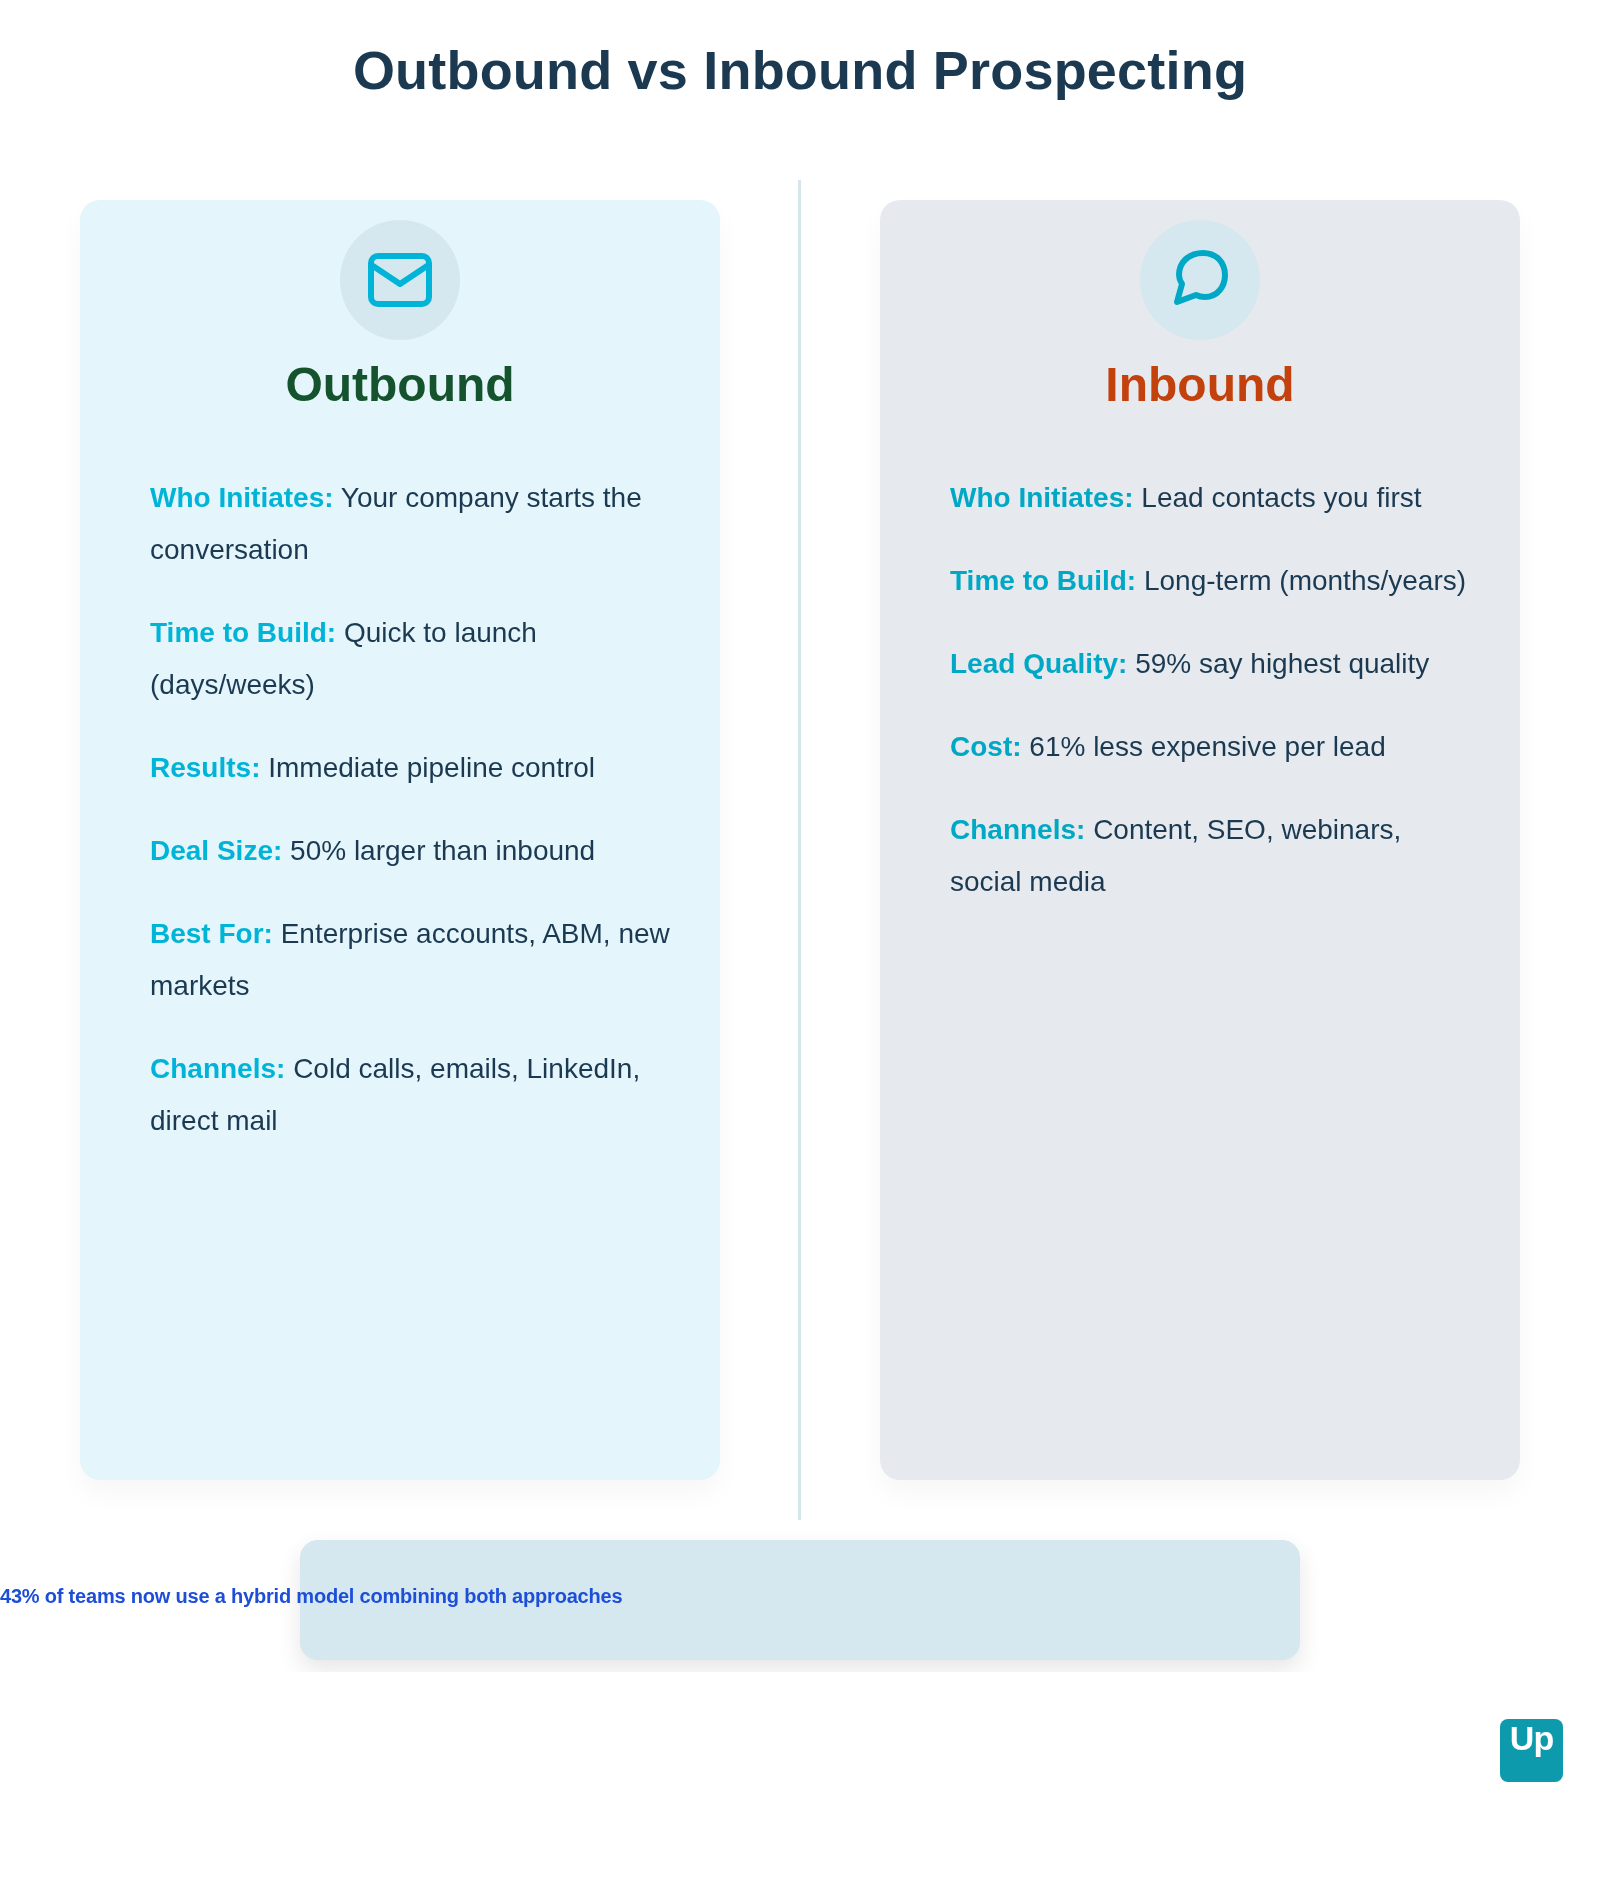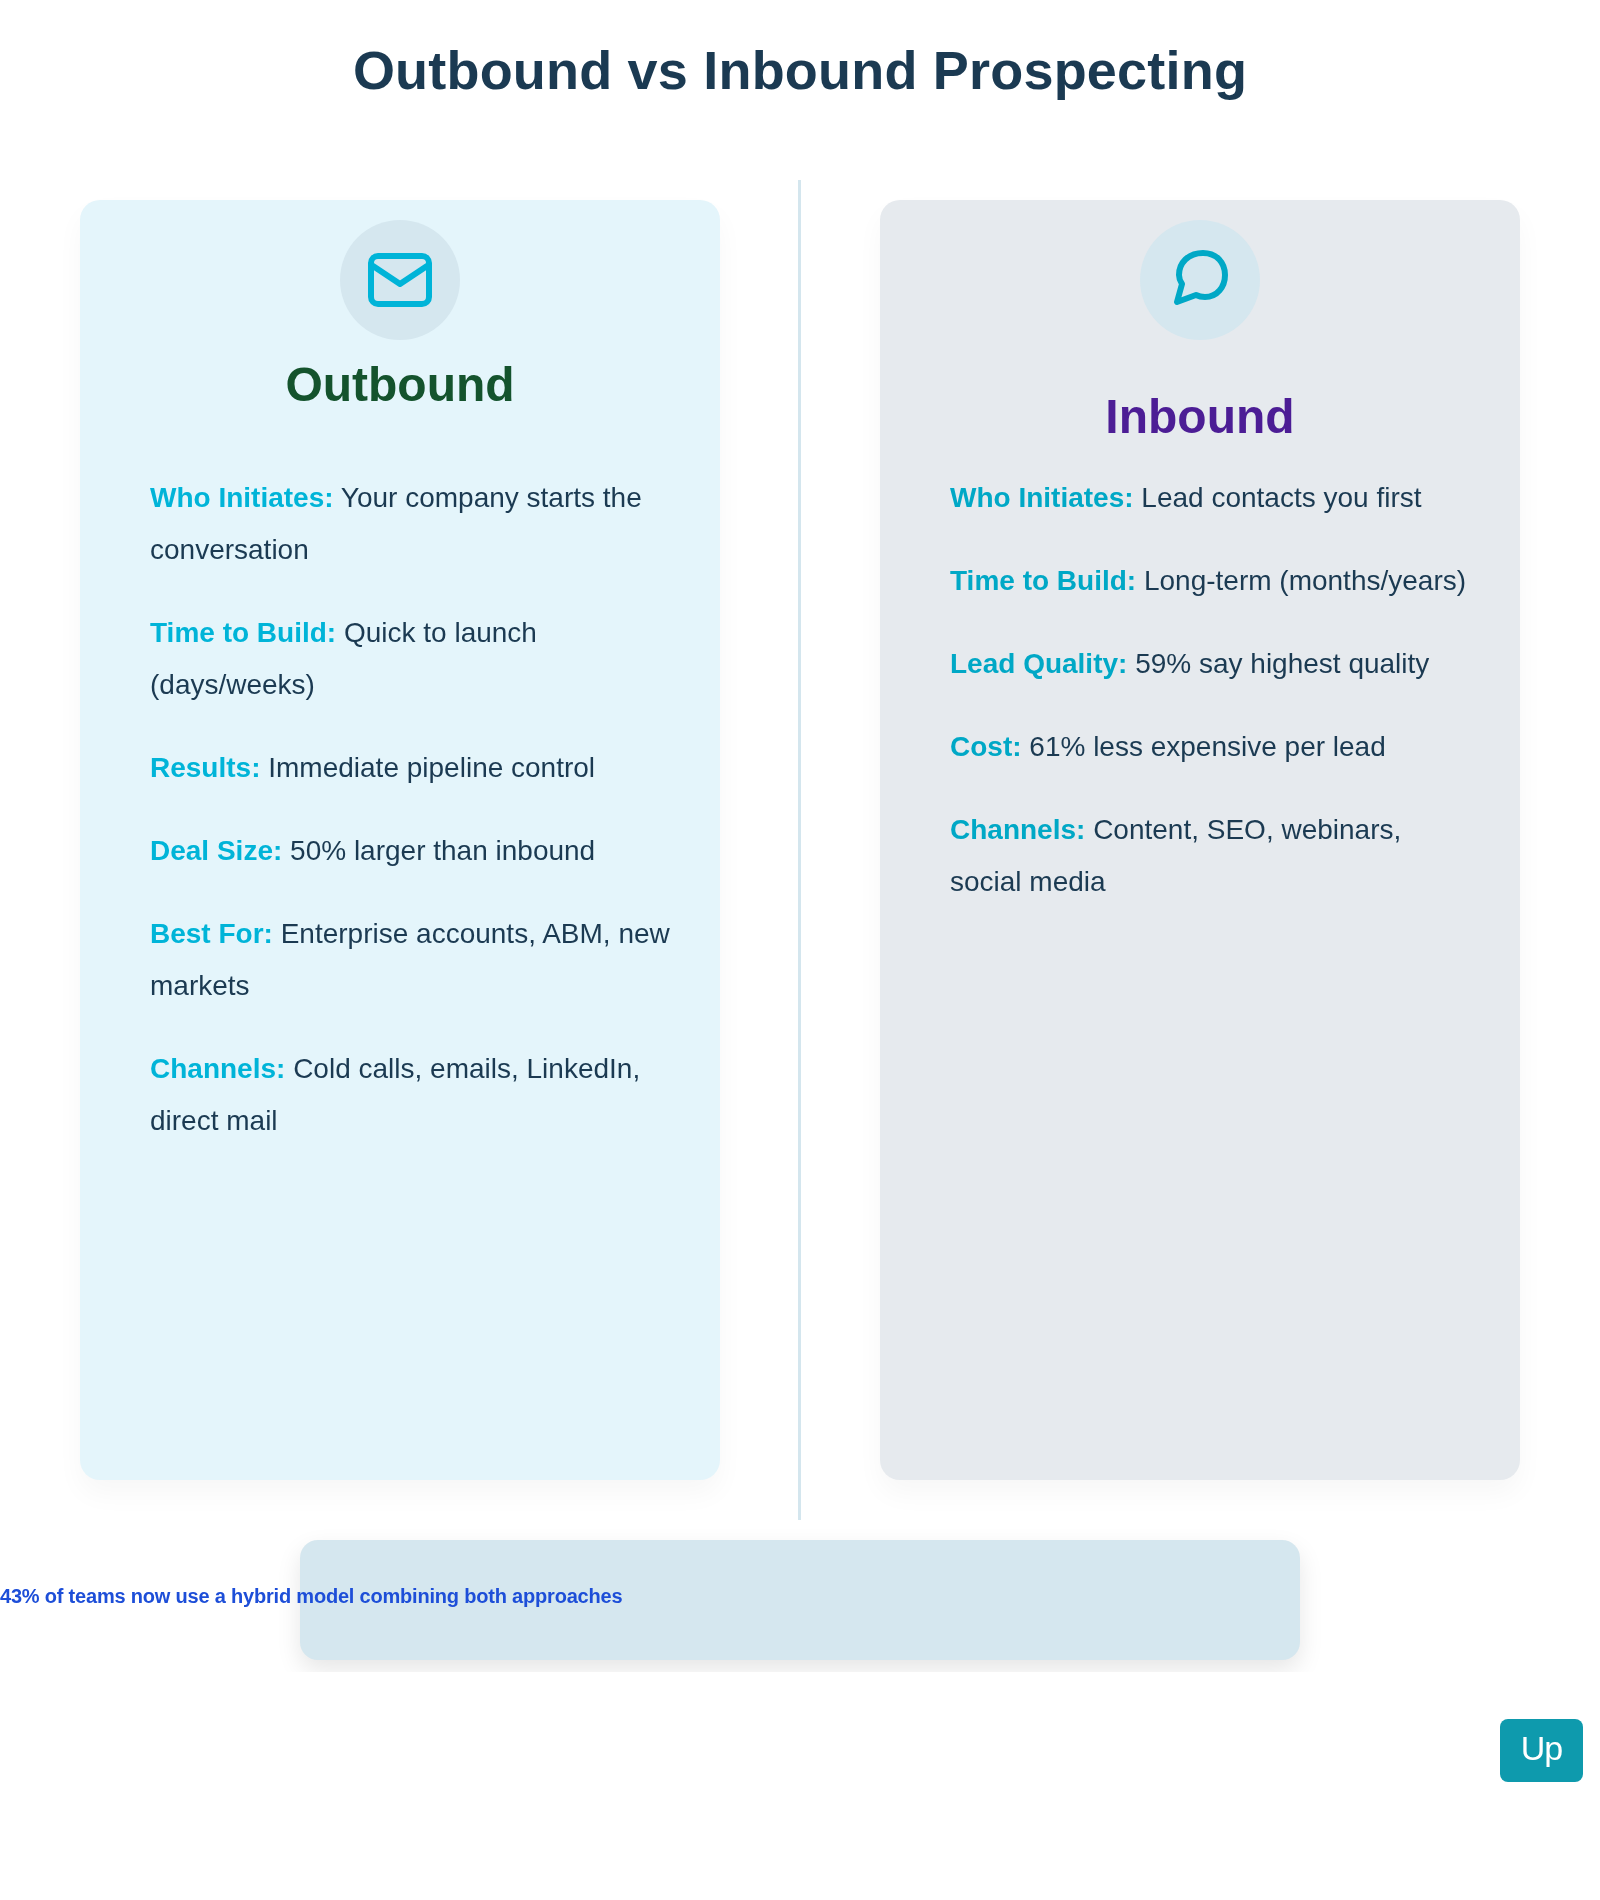--- a/index.html
+++ b/index.html
@@ -29,21 +29,21 @@
       position: absolute; top: 20px; left: 260px; width: 120px; height: 120px;
       border-radius: 50%; background: #d5e7ef;
       display: flex; align-items: center; justify-content: center;
     }
     .icon-circle svg { display: block; }
     .card-title {
       position: absolute; top: 150px; left: 0; width: 640px; text-align: center;
       font-size: 48px; font-weight: 700; line-height: 70px;
     }
     .card.outbound .card-title { color: #14532d; }
-    .card.inbound .card-title { color: #4c1d95; margin-top: 32px; }
+    .card.inbound .card-title { color: #c2410c; }
     .items {
       position: absolute; top: 272px; left: 70px; width: 520px;
       list-style: none;
     }
     .item {
       font-size: 28px; line-height: 52px; margin-bottom: 31px; color: #1b3a52;
     }
     .item .label { font-weight: 700; margin-top: 20px; }
     .card.outbound .item .label { color: #00b4d8; }
     .card.inbound .item .label { color: #00a8c6; }
@@ -55,24 +55,24 @@
       position: absolute; left: 40px; top: 20px; width: 1000px; height: 120px;
       background: #d5e7ef; border-radius: 18px;
       box-shadow: 0 10px 24px rgba(0,0,0,0.10);
     }
     .banner-text {
       position: absolute; left: 0; top: 1520px; width: 1600px; 
       font-size: 20px; font-weight: 700; color: #1d4ed8;
       line-height: 152px; white-space: nowrap; letter-spacing: -0.2px;
     }
     .logo {
-      position: absolute; left: 1500px; top: 1719px; width: 83px; height: 63px;
+      position: absolute; left: 1500px; top: 1719px; width: 63px; height: 63px;
       border-radius: 8px; background: #0e9aad;
-      display: flex; align-items: center; justify-content: center;
-      color: #ffffff; font-size: 34px; font-weight: 400; letter-spacing: -1px;
+      display: flex; align-items: flex-start; justify-content: center;
+      color: #ffffff; font-size: 34px; font-weight: 700; letter-spacing: -1px;
       padding-bottom: 4px;
     }
   </style>
 </head>
 <body>
 
 <div class="page">
 
   <h1 class="page-title">Outbound vs Inbound Prospecting</h1>
 

